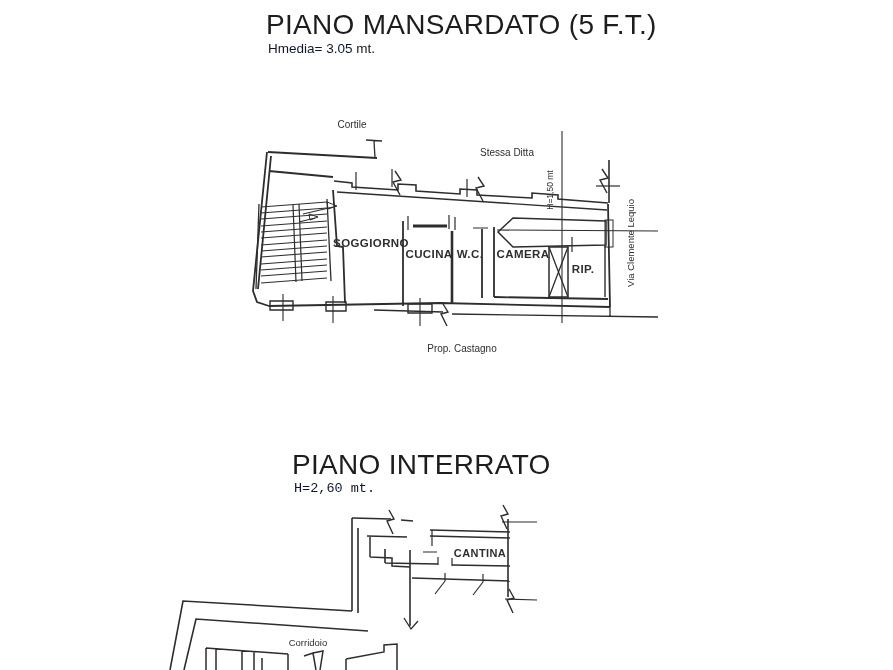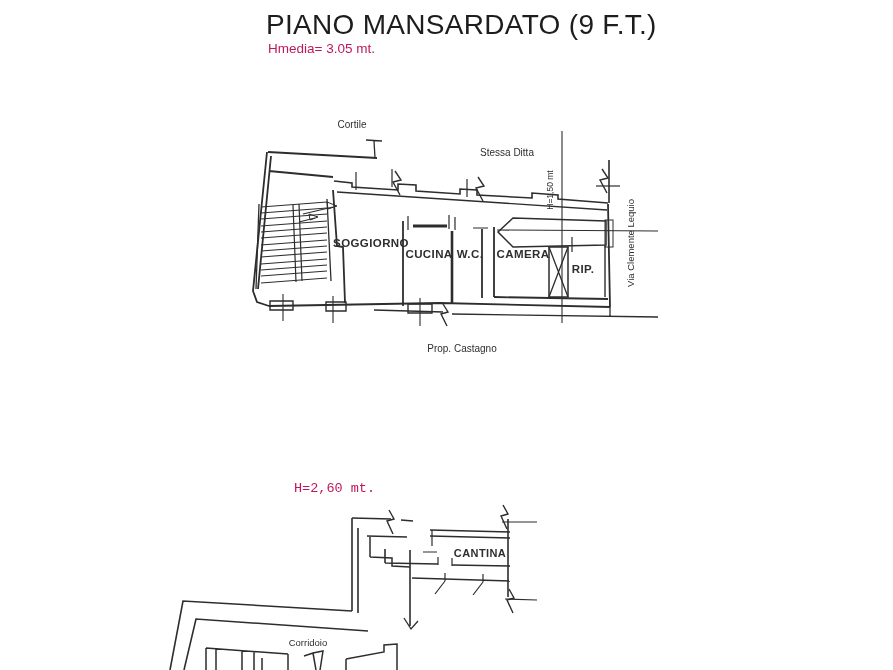--- a/index.html
+++ b/index.html
@@ -5,41 +5,42 @@
   html,body{margin:0;padding:0;background:#ffffff;}
   .page{
     position:relative;width:893px;height:670px;background:#ffffff;
     font-family:"Liberation Sans",sans-serif;overflow:hidden;
   }
   .plan-title{
     position:absolute;color:#1d1d1d;font-size:28px;letter-spacing:.3px;
     white-space:nowrap;font-weight:500;
   }
   .plan-subtitle{
-    position:absolute;color:#be185d;font-size:13.5px;white-space:nowrap;
+    position:absolute;color:#0f172a;font-size:13.5px;white-space:nowrap;
   }
   #title-mansardato{left:266px;top:9px;}
   #subtitle-mansardato{left:268px;top:41px;}
   #title-interrato{left:292px;top:449px;}
   #subtitle-interrato{left:294px;top:481px;font-family:Liberation Mono, monospace;}
   svg.drawing{position:absolute;left:0;top:0;}
   svg.drawing path, svg.drawing rect{fill:none;stroke:#2d2d2d;stroke-linejoin:miter;}
   svg.drawing text{fill:#2e2e2e;}
   .room-label{font-weight:bold;font-size:11.5px;letter-spacing:.4px;fill:#1e1e1e;}
   .small-label{font-size:10px;fill:#3a3a3a;}
   .tiny-label{font-size:8.5px;fill:#3a3a3a;}
 </style>
 </head>
 <body>
 
 <div class="page">
 
-  <div id="title-mansardato" class="plan-title">PIANO MANSARDATO (9 F.T.)</div>
+  <div id="title-mansardato" class="plan-title">PIANO MANSARDATO (5 F.T.)</div>
   <div id="subtitle-mansardato" class="plan-subtitle">Hmedia= 3.05 mt.</div>
 
+  <div id="title-interrato" class="plan-title">PIANO INTERRATO</div>
   <div id="subtitle-interrato" class="plan-subtitle">H=2,60 mt.</div>
 
   <svg class="drawing" width="893" height="670" viewBox="0 0 893 670">
 
     <g>
 
       <path stroke-width="1.8" d="
         M268,152 L377,158
         M267,152 L253,291 L257,302 L269,306
         M269,306 L440,303 L610,307

